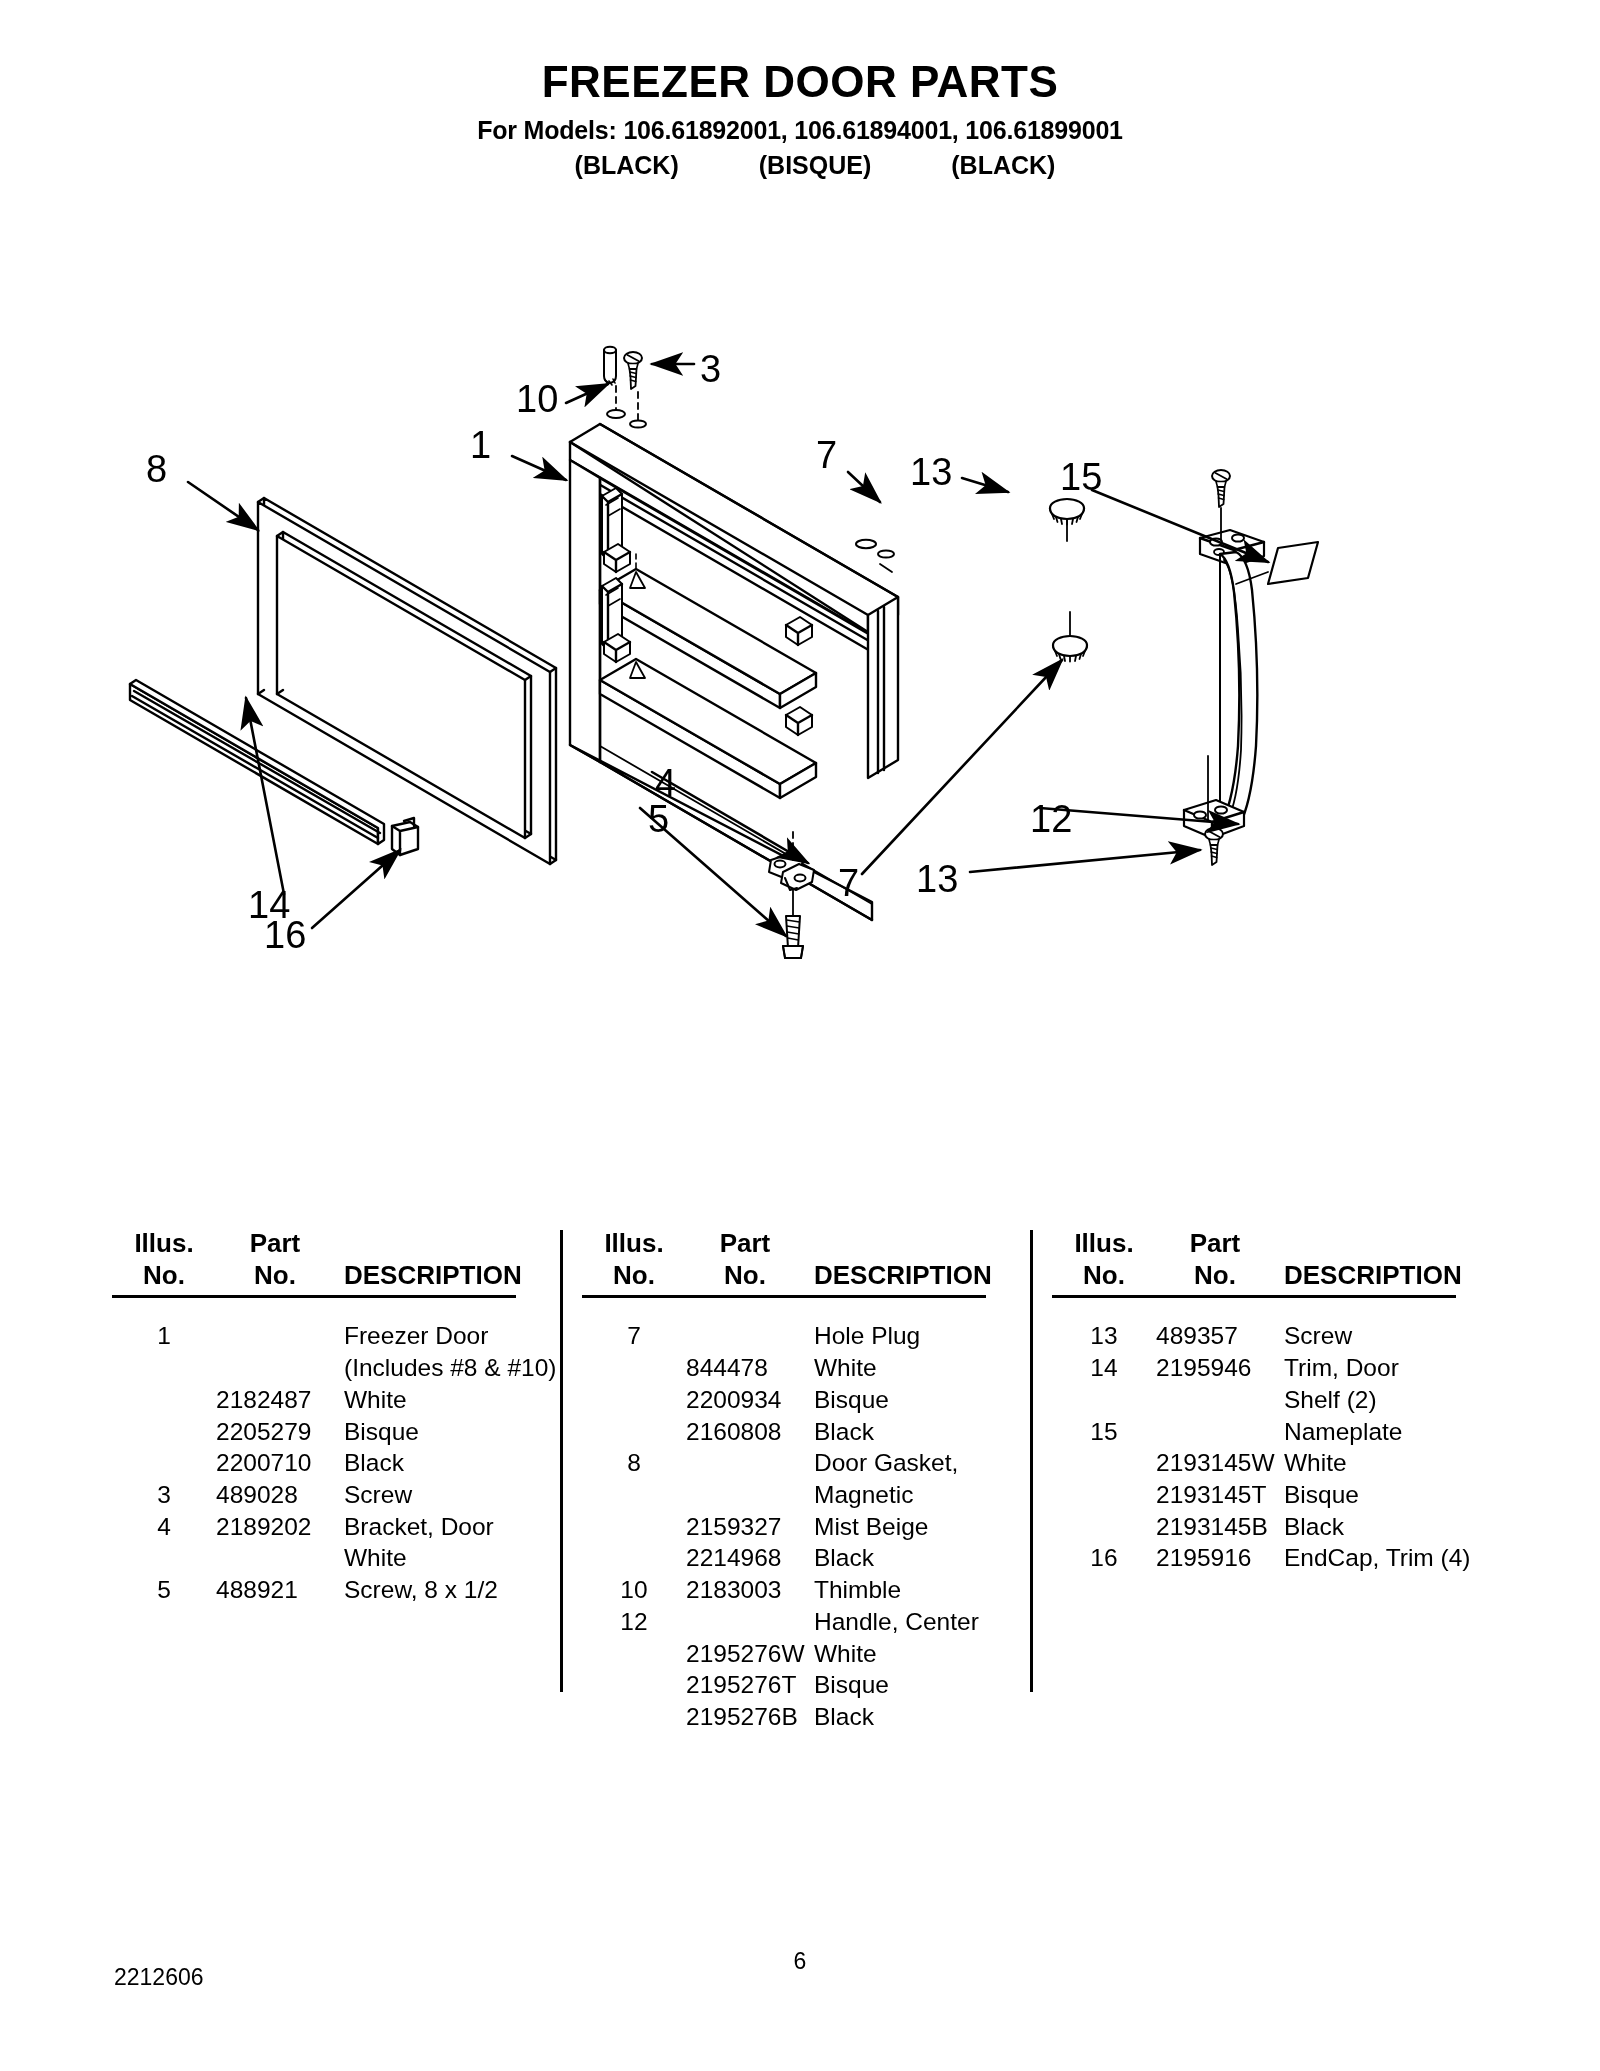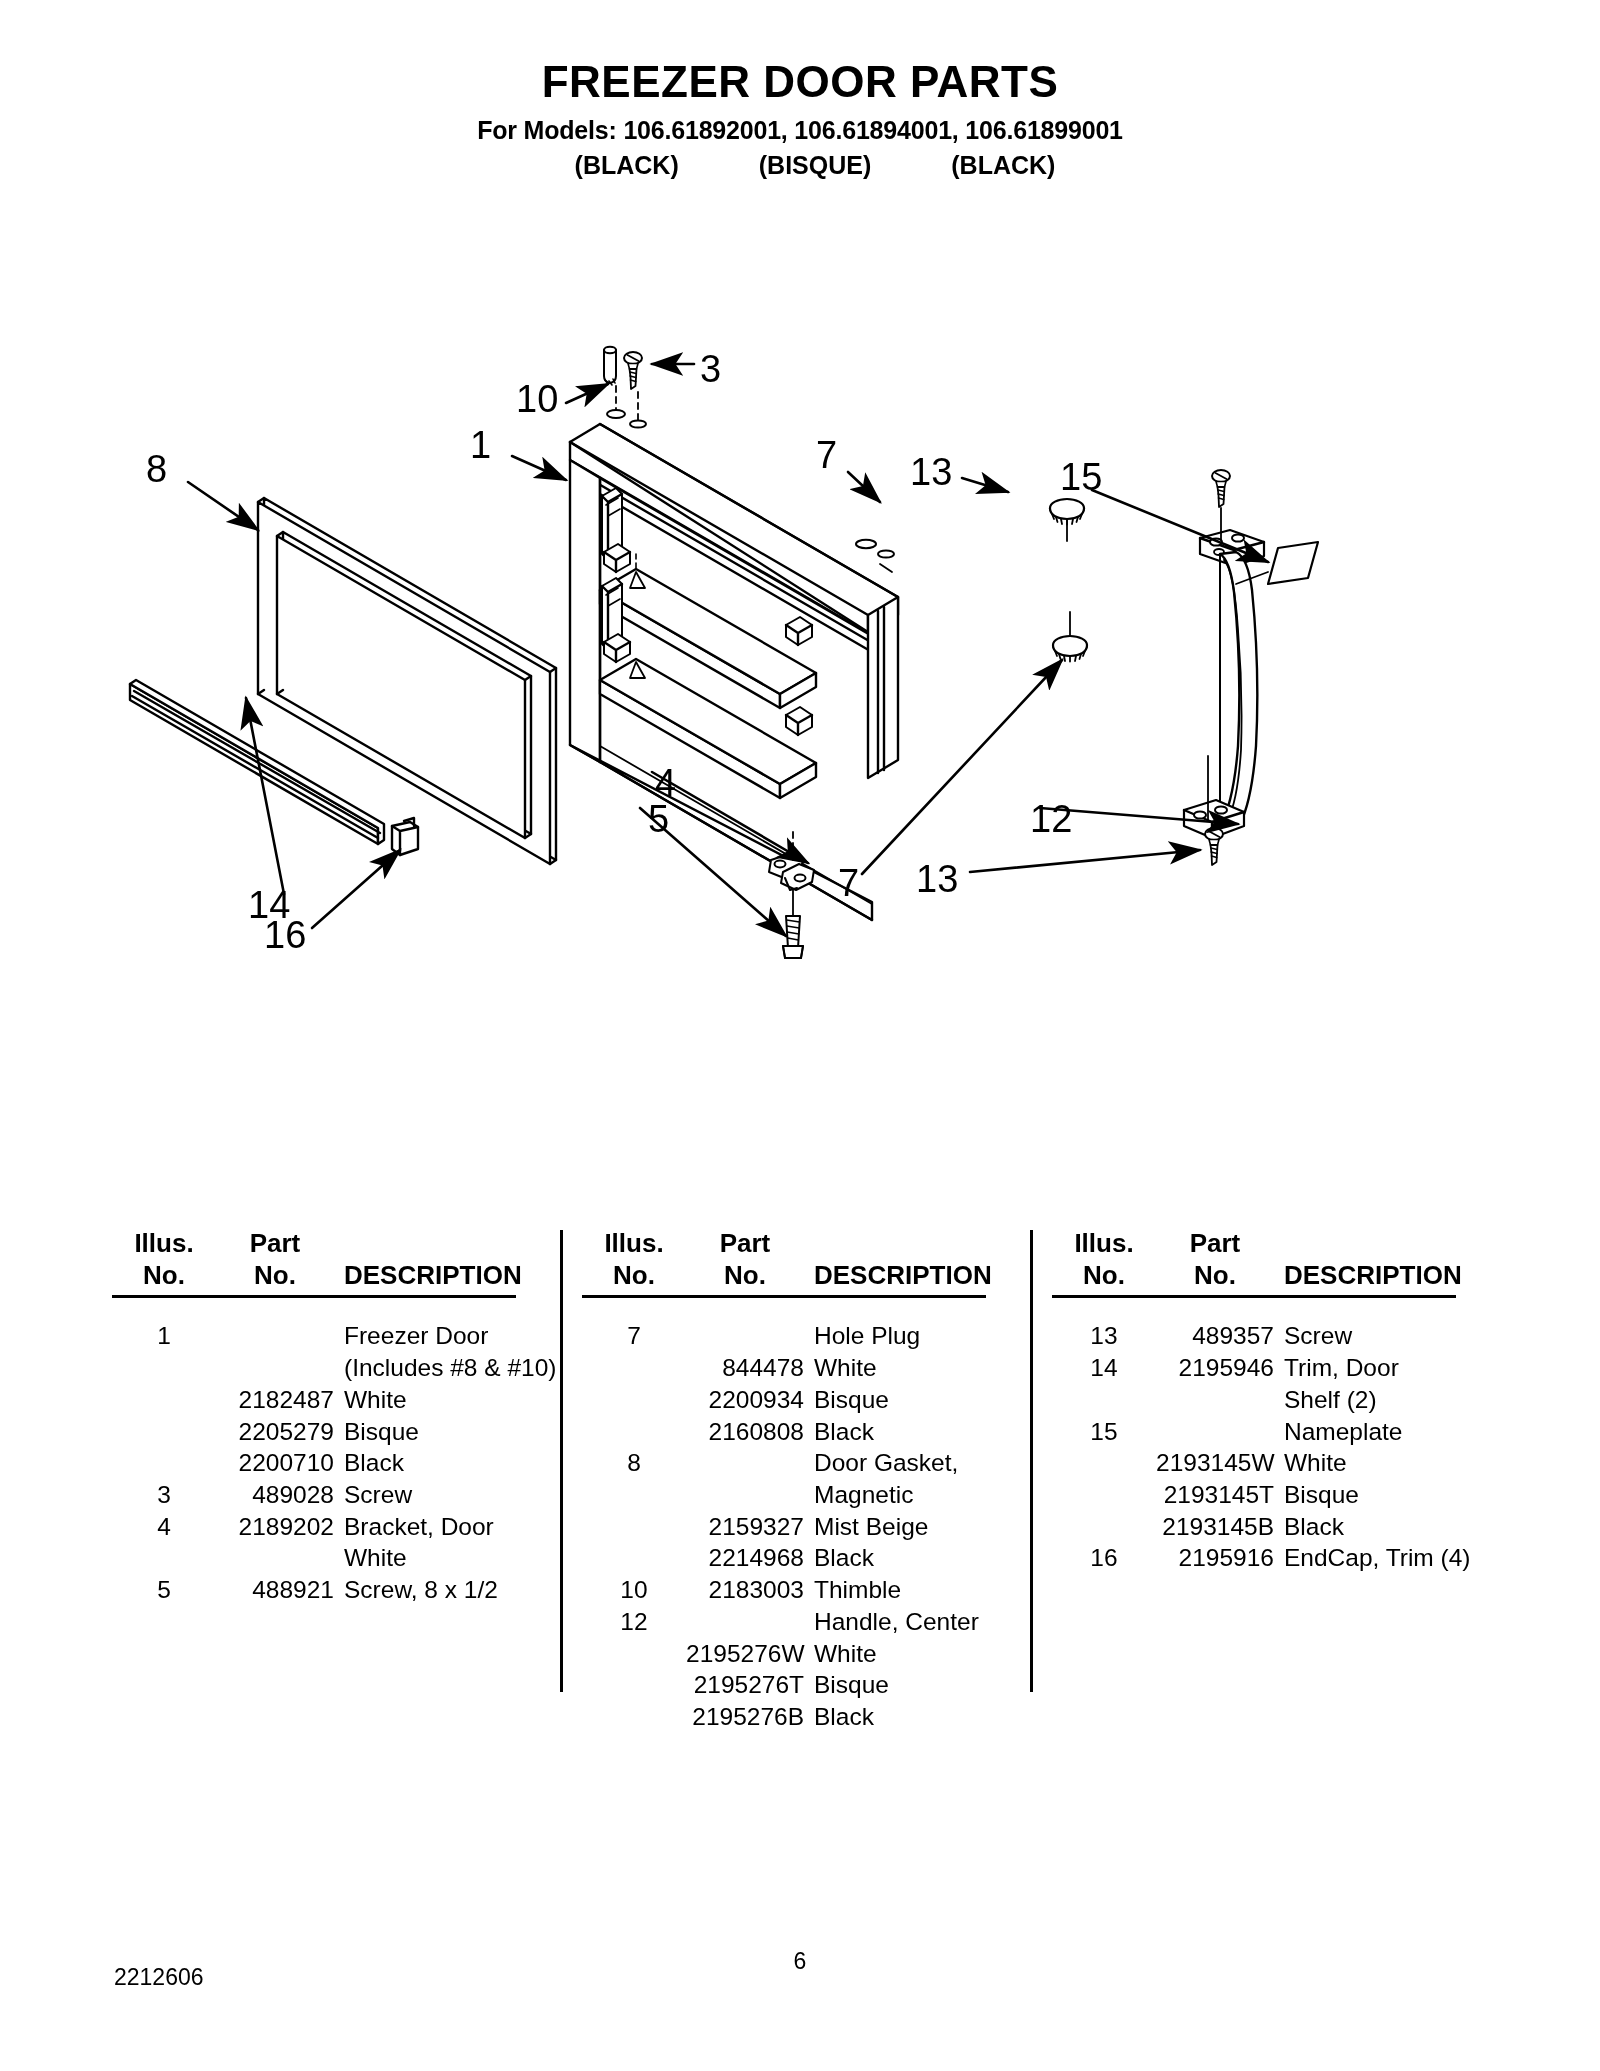--- a/index.html
+++ b/index.html
@@ -106,21 +106,21 @@
     width: 404px;
   }
 
   .rows { margin-top: 22px; }
   .row {
     display: flex;
     line-height: 1.295;
     white-space: pre;
   }
   .c-illus { width: 104px; text-align: center; }
-  .c-part  { width: 118px; text-align: right; }
+  .c-part  { width: 118px; }
   .c-desc  { padding-left: 10px; }
 
   
   #footer {
     position: absolute;
     top: 1948px;
     left: 0;
     width: 1600px;
     font-size: 23px;
   }

